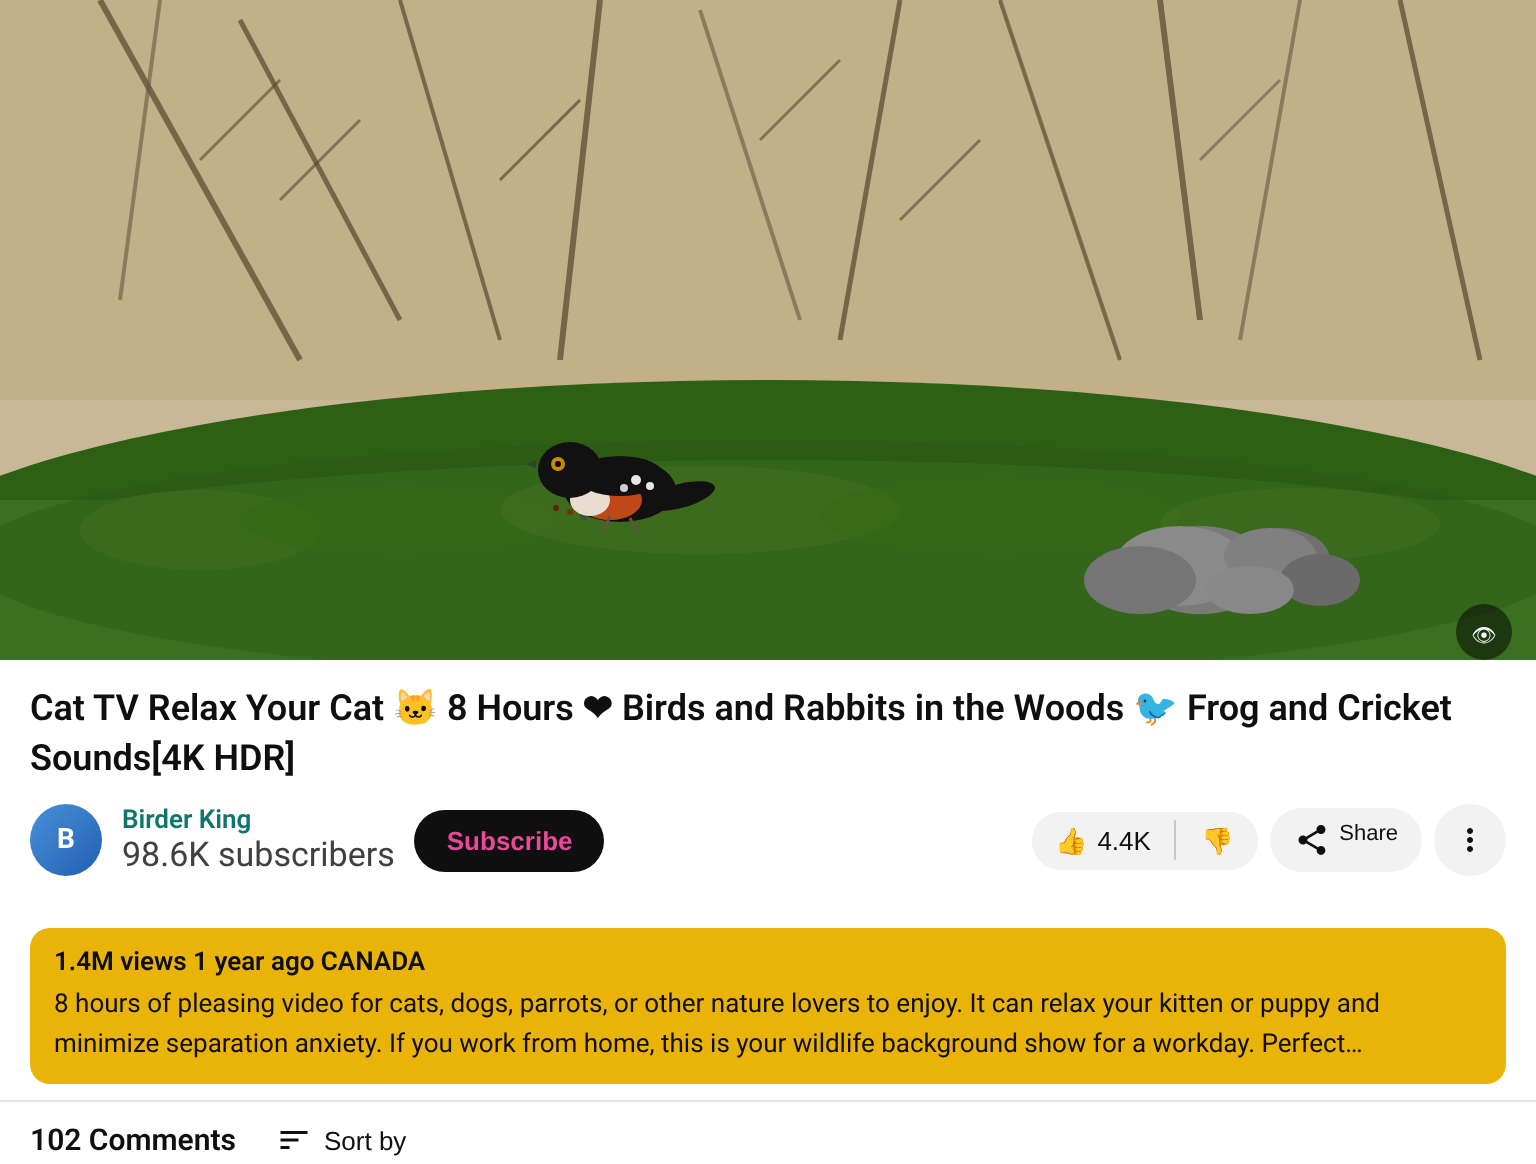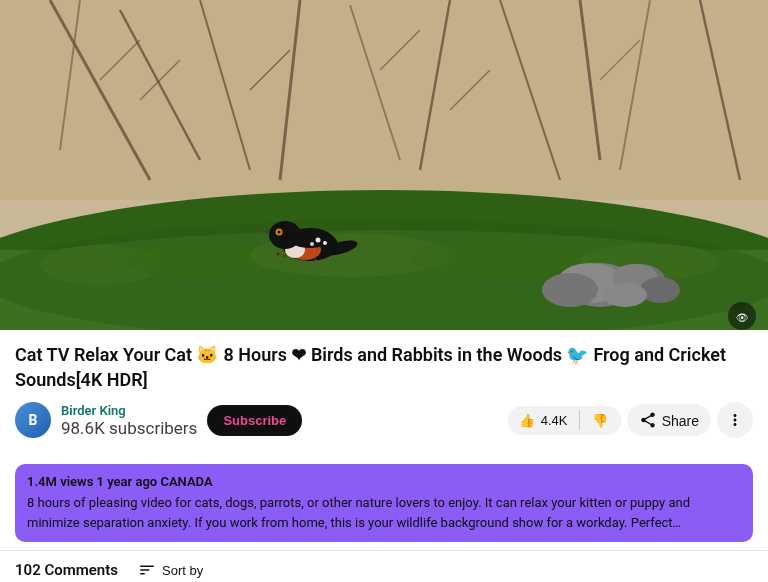--- a/index.html
+++ b/index.html
@@ -135,48 +135,48 @@
     }
 
     .divider-v {
       width: 1px;
       height: 20px;
       background: #c8c8c8;
     }
 
     .action-btn-single {
       display: flex;
-      align-items: flex-end;
+      align-items: flex-start;
       gap: 5px;
       padding: 7px 12px;
       background: #f2f2f2;
       border: none;
       border-radius: 20px;
       cursor: pointer;
-      font-size: 14px;
+      font-size: 11px;
       font-weight: 500;
       color: #0f0f0f;
     }
 
     .more-btn {
       width: 36px;
       height: 36px;
       border-radius: 50%;
       background: #f2f2f2;
       border: none;
       cursor: pointer;
       display: flex;
       align-items: center;
       justify-content: center;
       font-size: 18px;
       color: #0f0f0f;
     }
 
     .description-box {
-      background: #8b5cf6;
+      background: #eab308;
       border-radius: 10px;
       padding: 10px 12px;
       margin: 8px 15px;
       font-size: 13px;
       color: #0f0f0f;
     }
 
     .desc-meta {
       font-weight: 600;
       margin-bottom: 4px;

